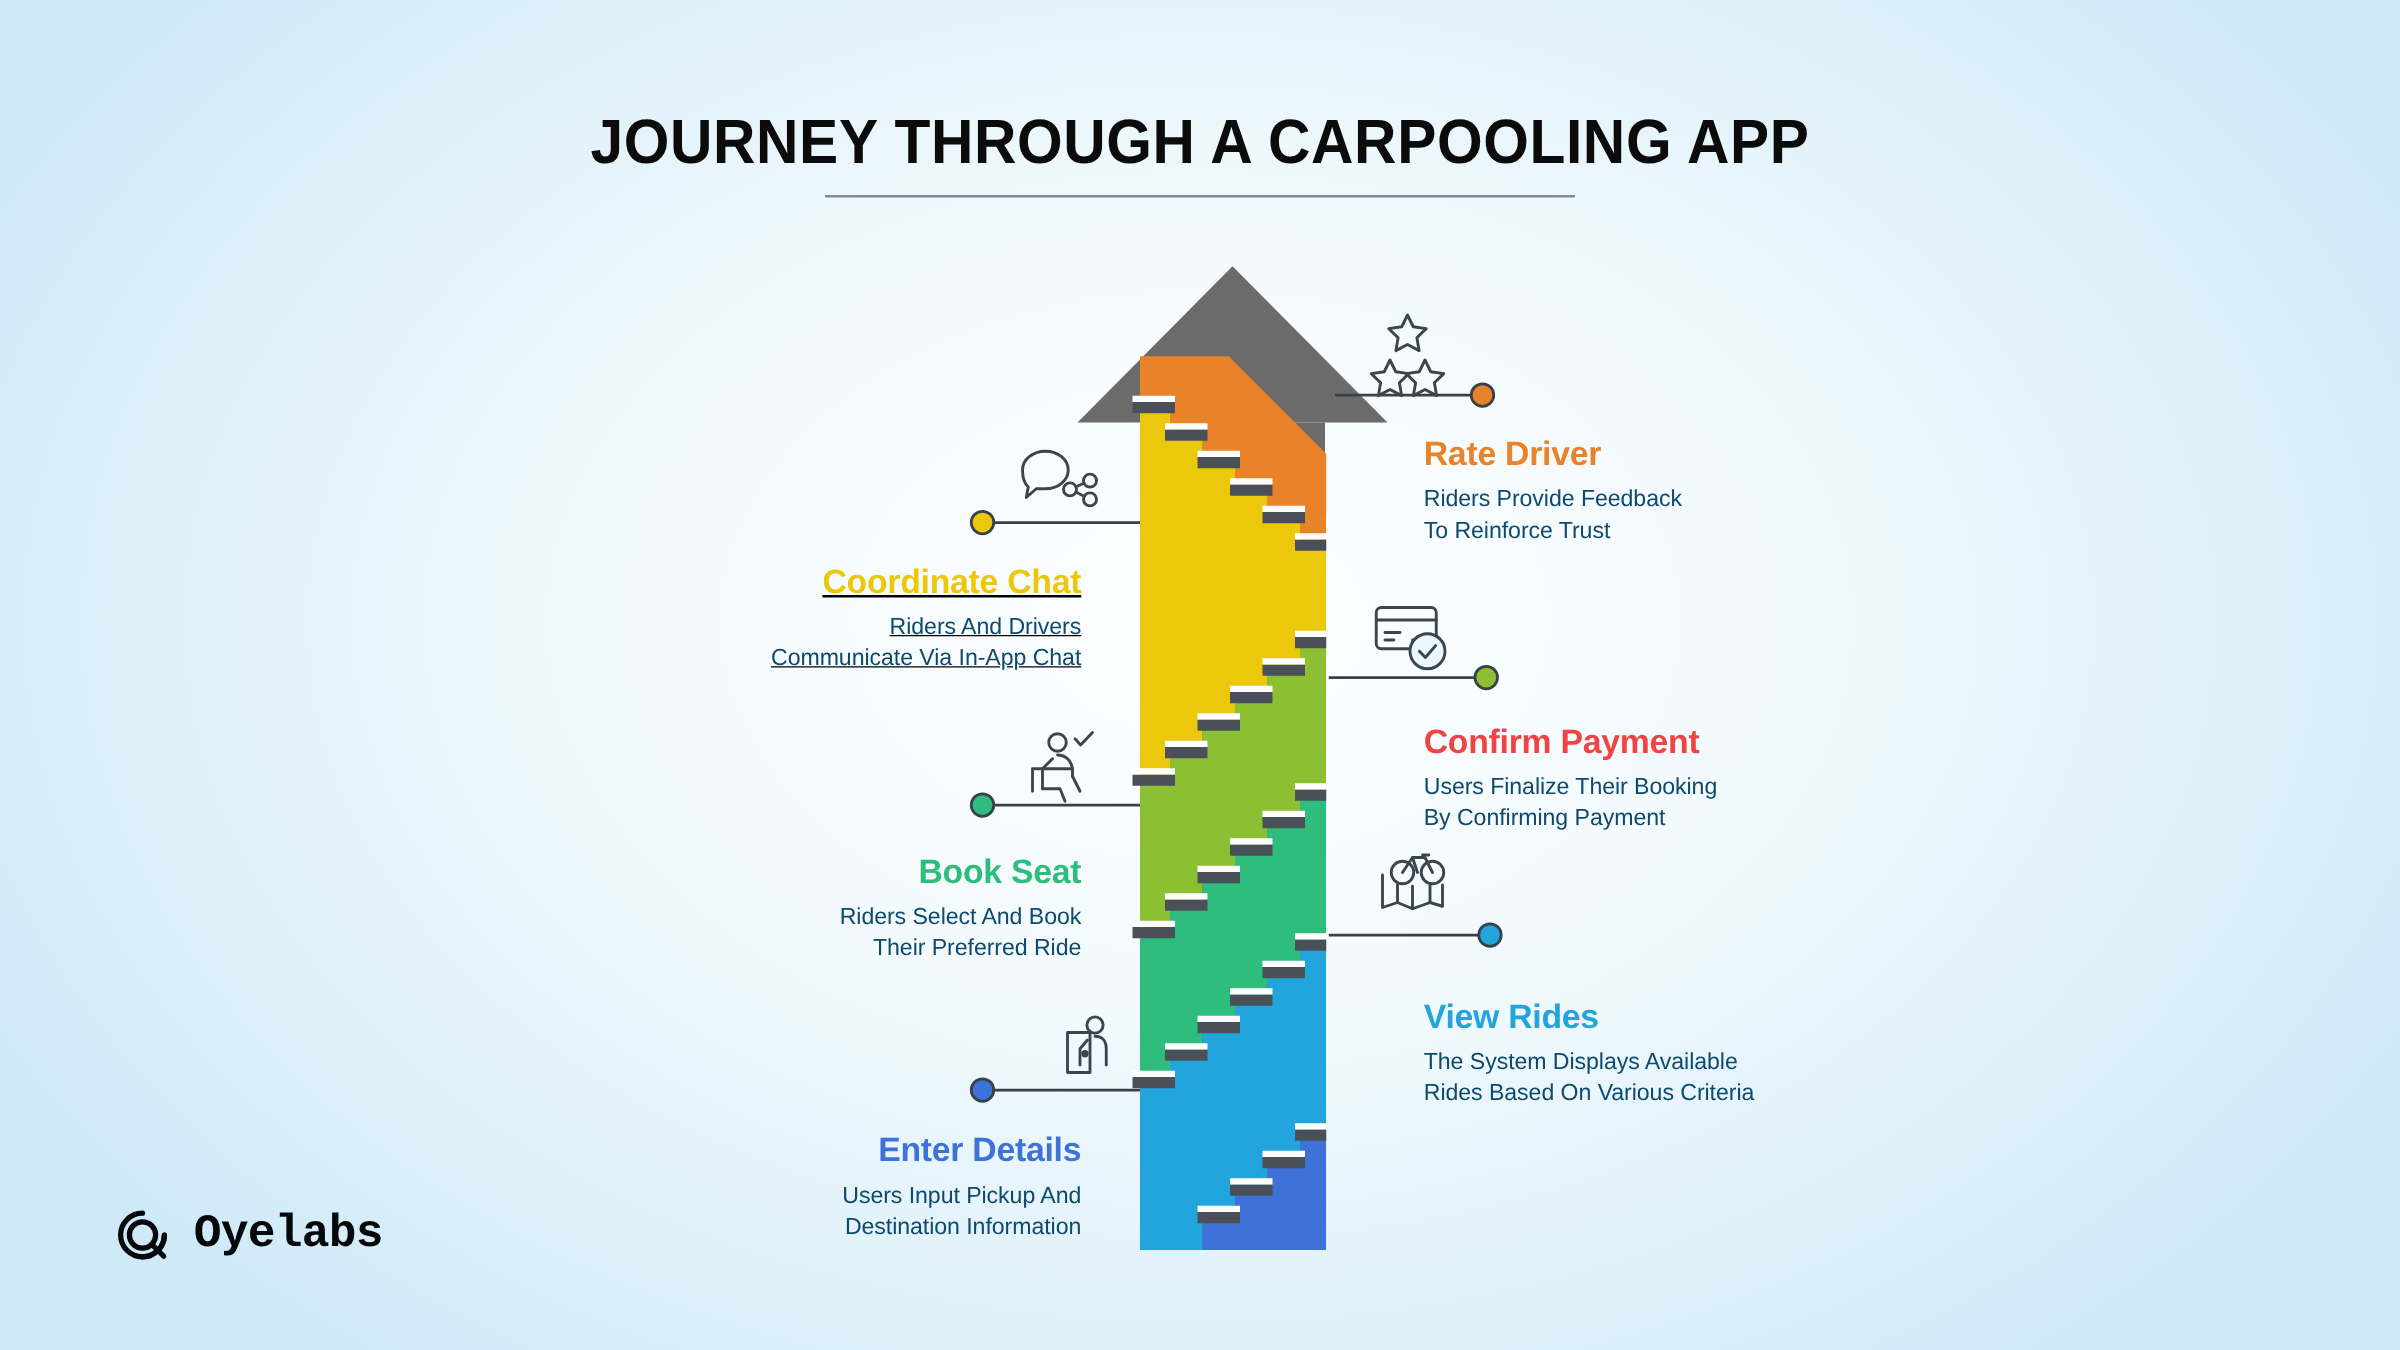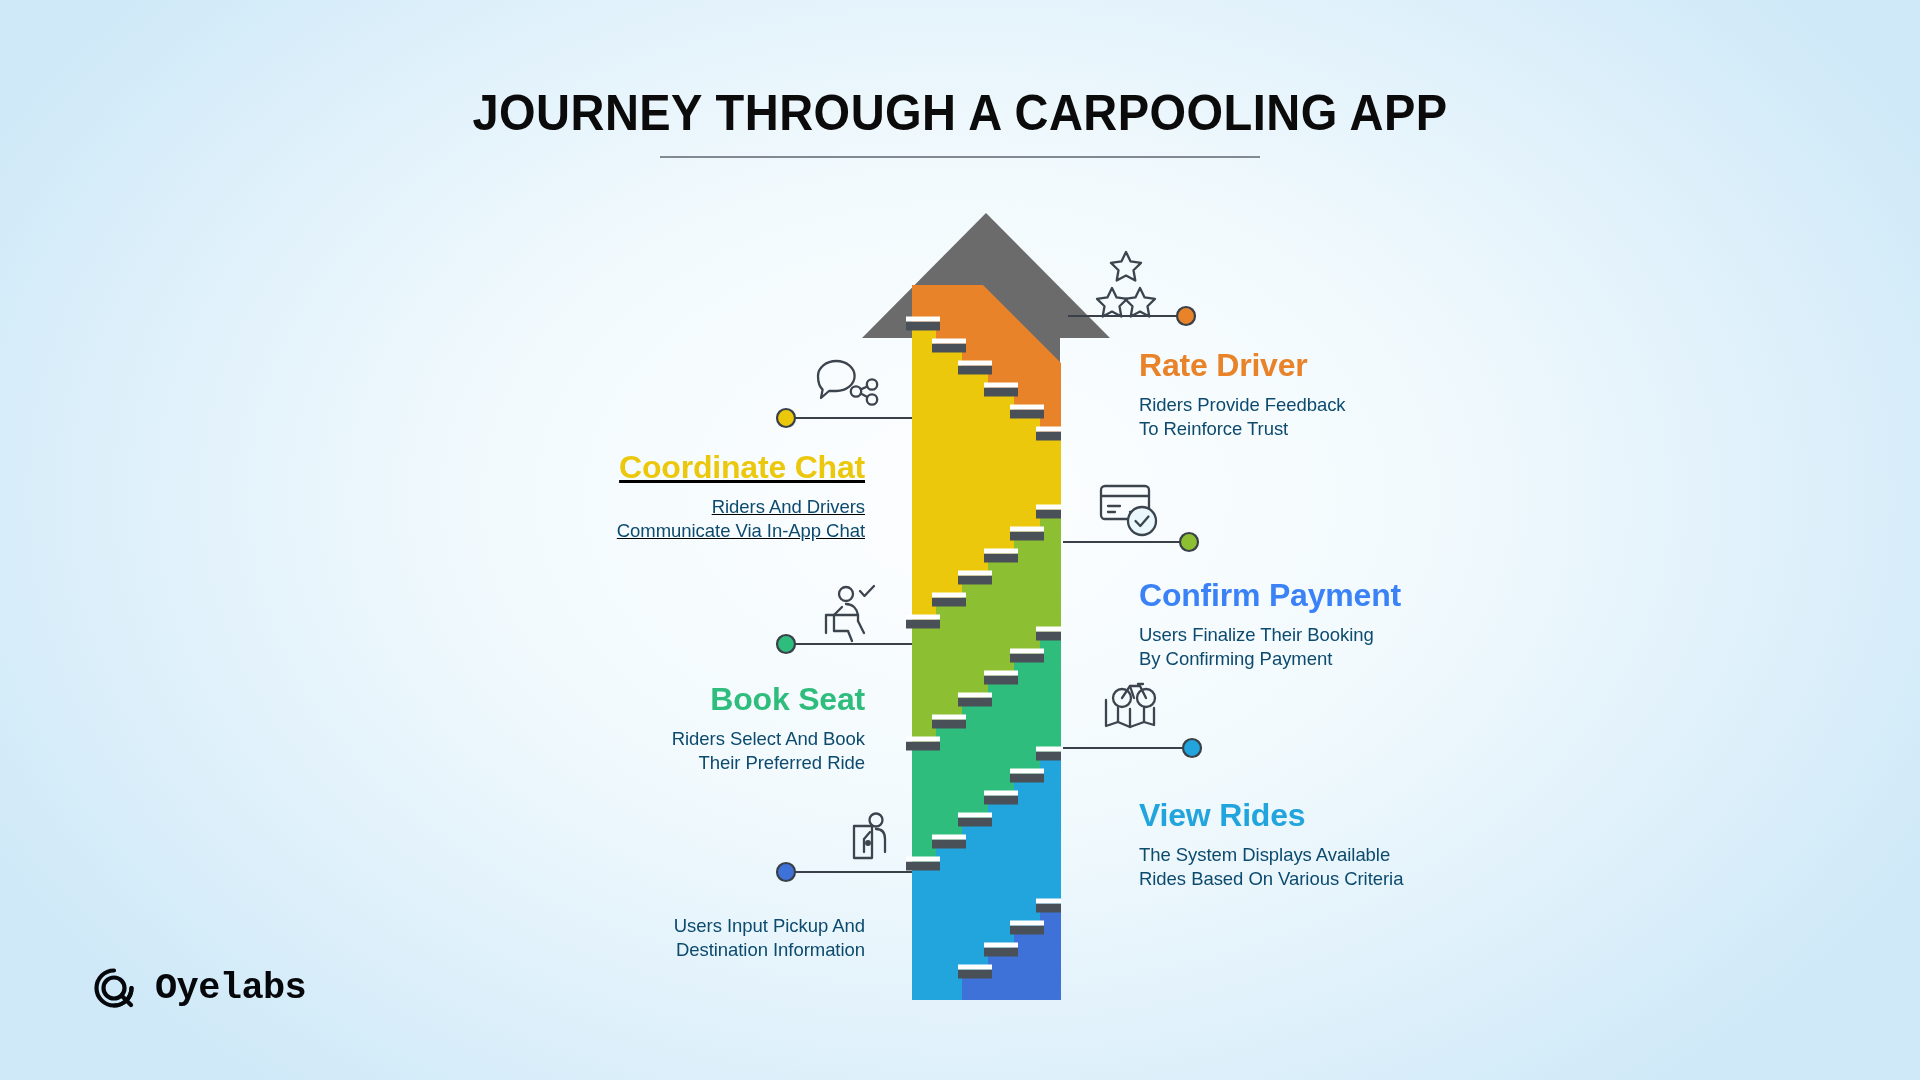--- a/index.html
+++ b/index.html
@@ -22,21 +22,21 @@
     white-space:nowrap;
   }
   .title-rule { margin:14px auto 0; width:600px; height:2px; background:#5d6470; opacity:.75; }
 
   
   #fig { position:absolute; top:0; left:0; }
 
   
   .block { position:absolute; }
   .block .head {
-    font-size:32px; font-weight:bold; line-height:1.12; white-space:nowrap;
+    font-size:27px; font-weight:bold; line-height:1.12; white-space:nowrap;
     letter-spacing:-.2px;
   }
   .block .body {
     margin-top:9px; font-size:18.5px; line-height:1.32; color:#0c4a6e;
     white-space:pre-line; letter-spacing:-.05px;
   }
   .block.right { text-align:left; }
   .block.left  { text-align:right; }
 
   
@@ -229,38 +229,39 @@
 To Reinforce Trust</div>
   </div>
 
   <div class="block left" style="left:295px; top:450px; width:570px;text-decoration:underline;">
     <div class="head" style="color:#ecc80d">Coordinate Chat</div>
     <div class="body">Riders And Drivers
 Communicate Via In-App Chat</div>
   </div>
 
   <div class="block right" style="left:1139px; top:578px;">
-    <div class="head" style="color:#3b82f6">Confirm Payment</div>
+    <div class="head" style="color:#ef4444">Confirm Payment</div>
     <div class="body">Users Finalize Their Booking
 By Confirming Payment</div>
   </div>
 
   <div class="block left" style="left:295px; top:682px; width:570px;">
     <div class="head" style="color:#2fbd7e">Book Seat</div>
     <div class="body">Riders Select And Book
 Their Preferred Ride</div>
   </div>
 
   <div class="block right" style="left:1139px; top:798px;">
     <div class="head" style="color:#22a5dd">View Rides</div>
     <div class="body">The System Displays Available
 Rides Based On Various Criteria</div>
   </div>
 
   <div class="block left" style="left:295px; top:905px; width:570px;">
+    <div class="head" style="color:#3f72d9">Enter Details</div>
     <div class="body">Users Input Pickup And
 Destination Information</div>
   </div>
 
   <div class="logo">
     <svg width="52" height="52" viewBox="0 0 52 52">
       <path d="M43.5,26 A17.5,17.5 0 1,1 26,8.5" fill="none" stroke="#06070a" stroke-width="4.2" stroke-linecap="round"></path>
       <path d="M26,43.5 A17.5,17.5 0 0,0 43.5,26" fill="none" stroke="#06070a" stroke-width="4.2" stroke-linecap="round"></path>
       <circle cx="26" cy="26" r="10.5" fill="none" stroke="#06070a" stroke-width="4.2"></circle>
       <path d="M33.5,33.5 L43,43" stroke="#06070a" stroke-width="4.2" stroke-linecap="round"></path>

